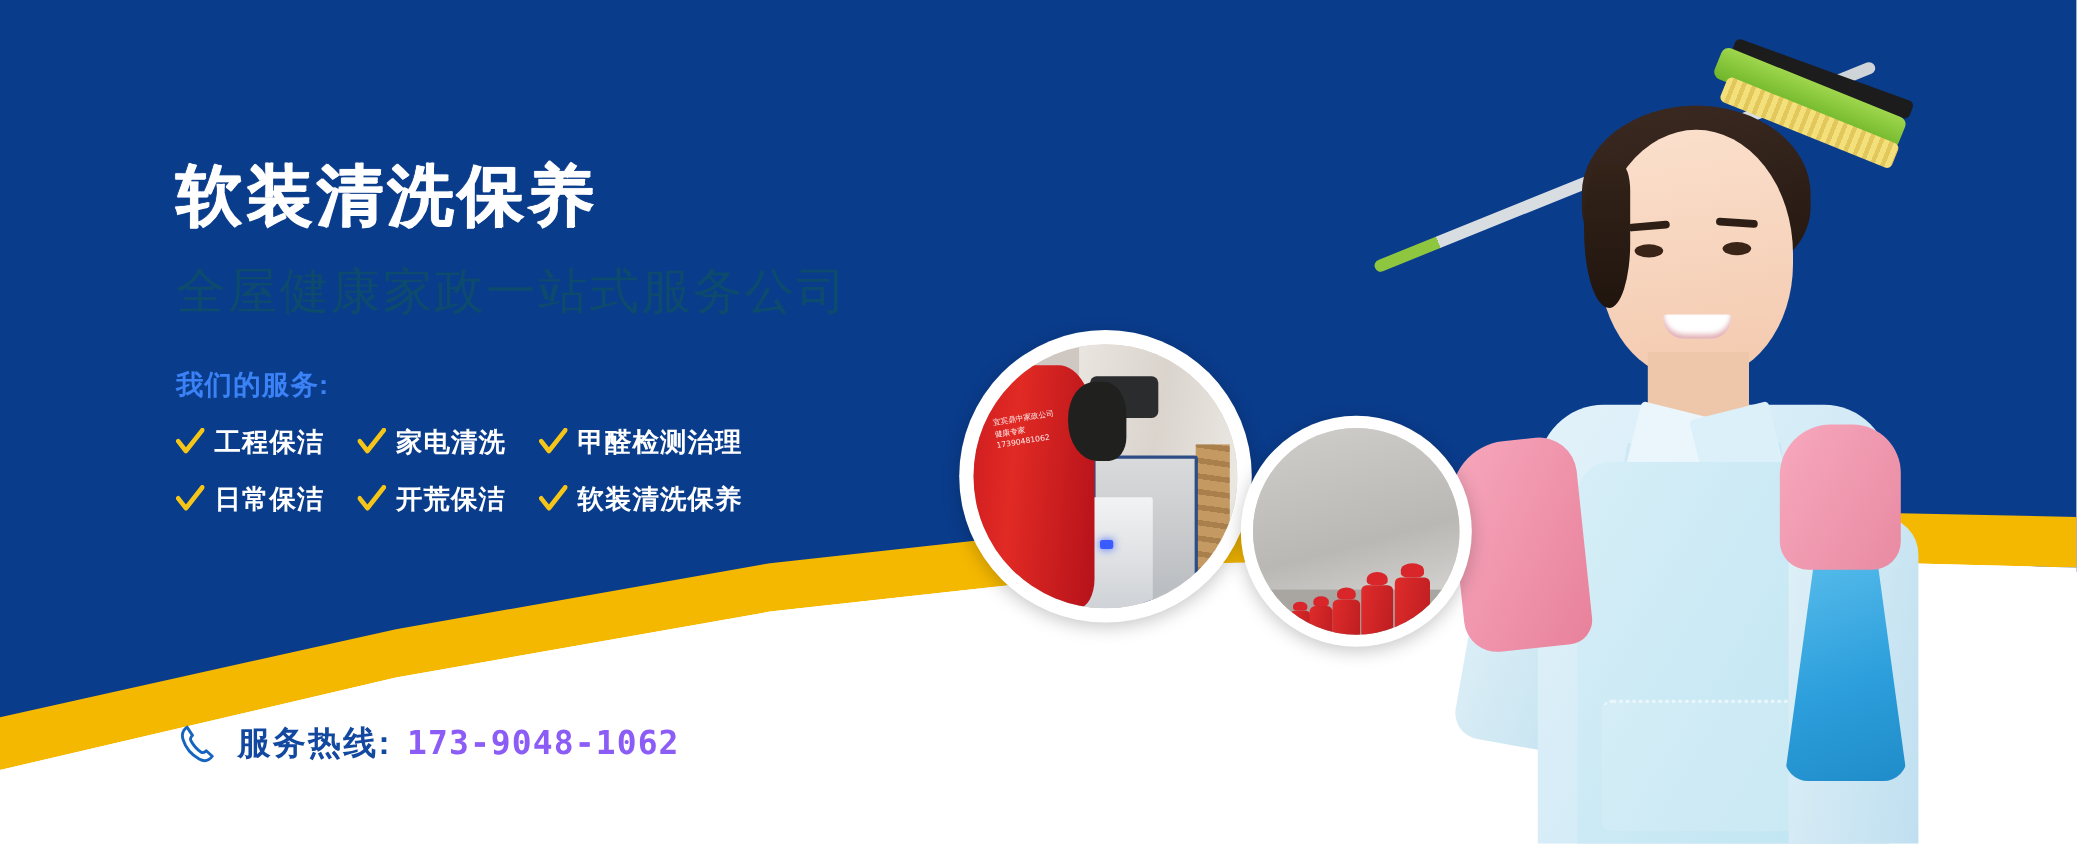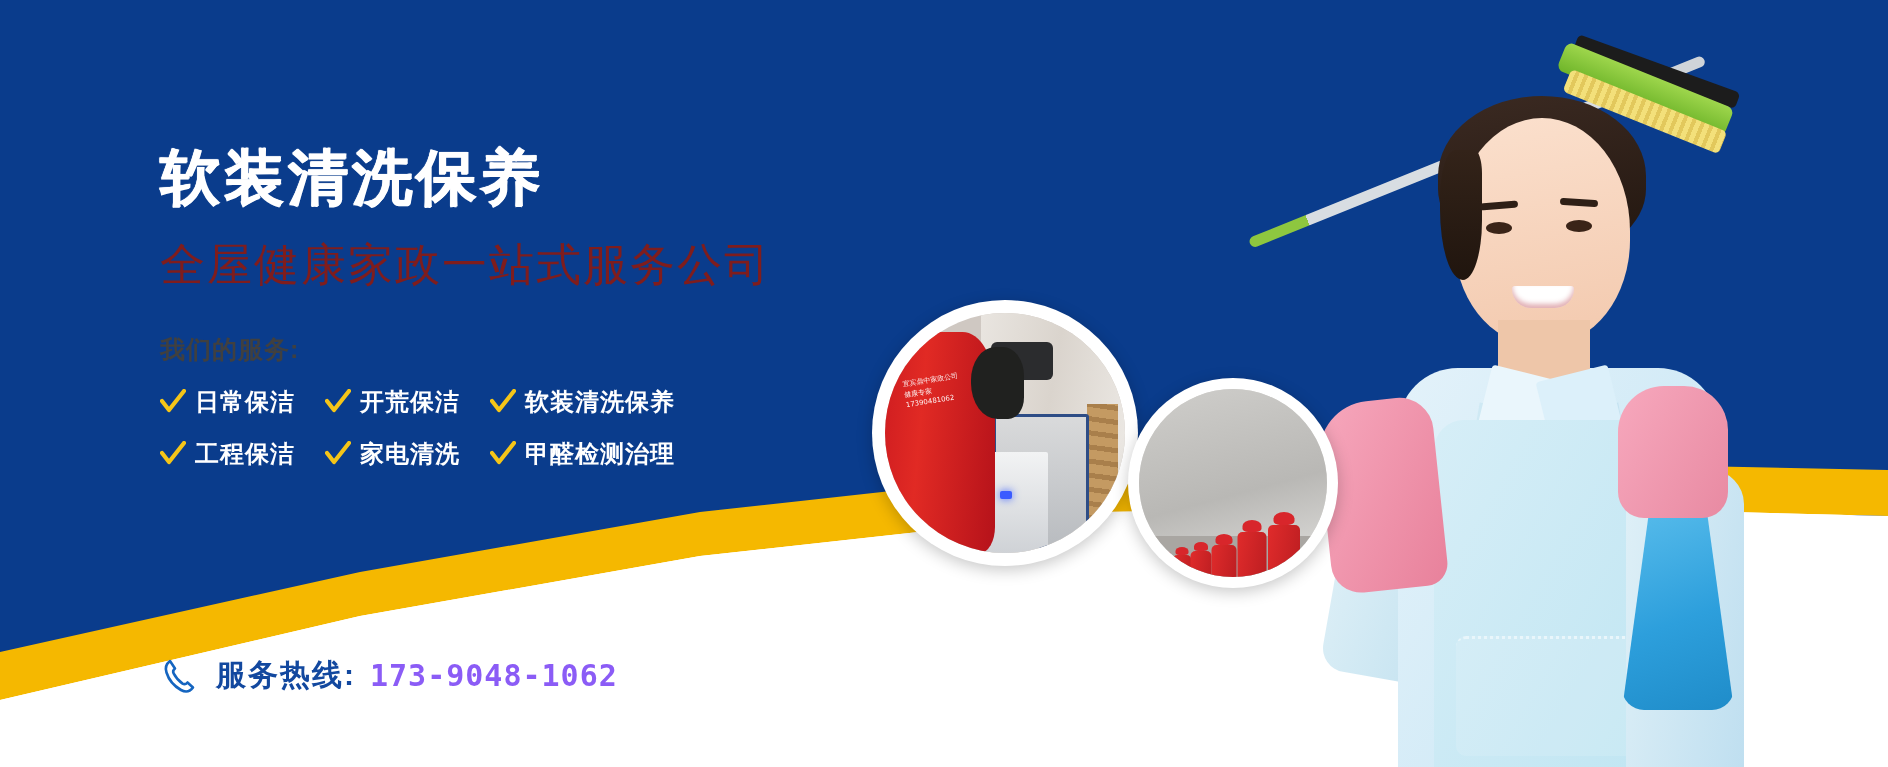--- a/index.html
+++ b/index.html
@@ -48,30 +48,30 @@
     font-weight: 900;
     color: #ffffff;
     letter-spacing: 4px;
     line-height: 1;
     text-shadow: 0 0 1px #fff, 1px 0 0 #fff, 0 1px 0 #fff;
   }
   .subtitle {
     margin-top: 34px;
     font-size: 45px;
     font-weight: 400;
-    color: #7f1d1d;
+    color: #0c4a6e;
     letter-spacing: 2px;
     line-height: 1;
   }
 
   .services-label {
     margin-top: 46px;
     font-size: 25px;
     font-weight: 700;
-    color: #404040;
+    color: #3b82f6;
     letter-spacing: 1px;
   }
 
   .service-row {
     display: flex;
     align-items: center;
     margin-top: 20px;
   }
   .service-item {
     display: flex;
@@ -413,64 +413,64 @@
 
     <div class="services-label">我们的服务:</div>
 
     <div class="service-row">
       <div class="service-item">
         <span class="check-icon">
           <svg viewBox="0 0 26 26" width="26" height="26">
               <path d="M2 12 L9 21 L24 2" fill="none" stroke="#f5c518" stroke-width="4.2" stroke-linecap="round" stroke-linejoin="round"></path>
             </svg>
         </span>
+        <span class="service-text">工程保洁</span>
+      </div>
+      <div class="service-item">
+        <span class="check-icon">
+          <svg viewBox="0 0 26 26" width="26" height="26">
+              <path d="M2 12 L9 21 L24 2" fill="none" stroke="#f5c518" stroke-width="4.2" stroke-linecap="round" stroke-linejoin="round"></path>
+            </svg>
+        </span>
+        <span class="service-text">家电清洗</span>
+      </div>
+      <div class="service-item">
+        <span class="check-icon">
+          <svg viewBox="0 0 26 26" width="26" height="26">
+              <path d="M2 12 L9 21 L24 2" fill="none" stroke="#f5c518" stroke-width="4.2" stroke-linecap="round" stroke-linejoin="round"></path>
+            </svg>
+        </span>
+        <span class="service-text">甲醛检测治理</span>
+      </div>
+    </div>
+
+    <div class="service-row">
+      <div class="service-item">
+        <span class="check-icon">
+          <svg viewBox="0 0 26 26" width="26" height="26">
+              <path d="M2 12 L9 21 L24 2" fill="none" stroke="#f5c518" stroke-width="4.2" stroke-linecap="round" stroke-linejoin="round"></path>
+            </svg>
+        </span>
         <span class="service-text">日常保洁</span>
       </div>
       <div class="service-item">
         <span class="check-icon">
           <svg viewBox="0 0 26 26" width="26" height="26">
               <path d="M2 12 L9 21 L24 2" fill="none" stroke="#f5c518" stroke-width="4.2" stroke-linecap="round" stroke-linejoin="round"></path>
             </svg>
         </span>
         <span class="service-text">开荒保洁</span>
       </div>
       <div class="service-item">
         <span class="check-icon">
           <svg viewBox="0 0 26 26" width="26" height="26">
               <path d="M2 12 L9 21 L24 2" fill="none" stroke="#f5c518" stroke-width="4.2" stroke-linecap="round" stroke-linejoin="round"></path>
             </svg>
         </span>
         <span class="service-text">软装清洗保养</span>
-      </div>
-    </div>
-
-    <div class="service-row">
-      <div class="service-item">
-        <span class="check-icon">
-          <svg viewBox="0 0 26 26" width="26" height="26">
-              <path d="M2 12 L9 21 L24 2" fill="none" stroke="#f5c518" stroke-width="4.2" stroke-linecap="round" stroke-linejoin="round"></path>
-            </svg>
-        </span>
-        <span class="service-text">工程保洁</span>
-      </div>
-      <div class="service-item">
-        <span class="check-icon">
-          <svg viewBox="0 0 26 26" width="26" height="26">
-              <path d="M2 12 L9 21 L24 2" fill="none" stroke="#f5c518" stroke-width="4.2" stroke-linecap="round" stroke-linejoin="round"></path>
-            </svg>
-        </span>
-        <span class="service-text">家电清洗</span>
-      </div>
-      <div class="service-item">
-        <span class="check-icon">
-          <svg viewBox="0 0 26 26" width="26" height="26">
-              <path d="M2 12 L9 21 L24 2" fill="none" stroke="#f5c518" stroke-width="4.2" stroke-linecap="round" stroke-linejoin="round"></path>
-            </svg>
-        </span>
-        <span class="service-text">甲醛检测治理</span>
       </div>
     </div>
   </div>
 
   <div class="hotline">
     <span class="phone-icon">
       <svg viewBox="0 0 40 40" width="40" height="40">
         <path d="M10 5 C6 8 5 12 6.5 16.5 C8.5 23 14 30 21 34 C25.5 36.5 30 35.5 33 31.5
                  L27.5 26.5 C26 28.2 24.2 28.6 22.6 27.6 C19 25.2 15.6 21.2 13.6 17.4
                  C12.7 15.6 13.2 13.9 15 12.5 Z" fill="none" stroke="#1565c0" stroke-width="2.6" stroke-linejoin="round"></path>

